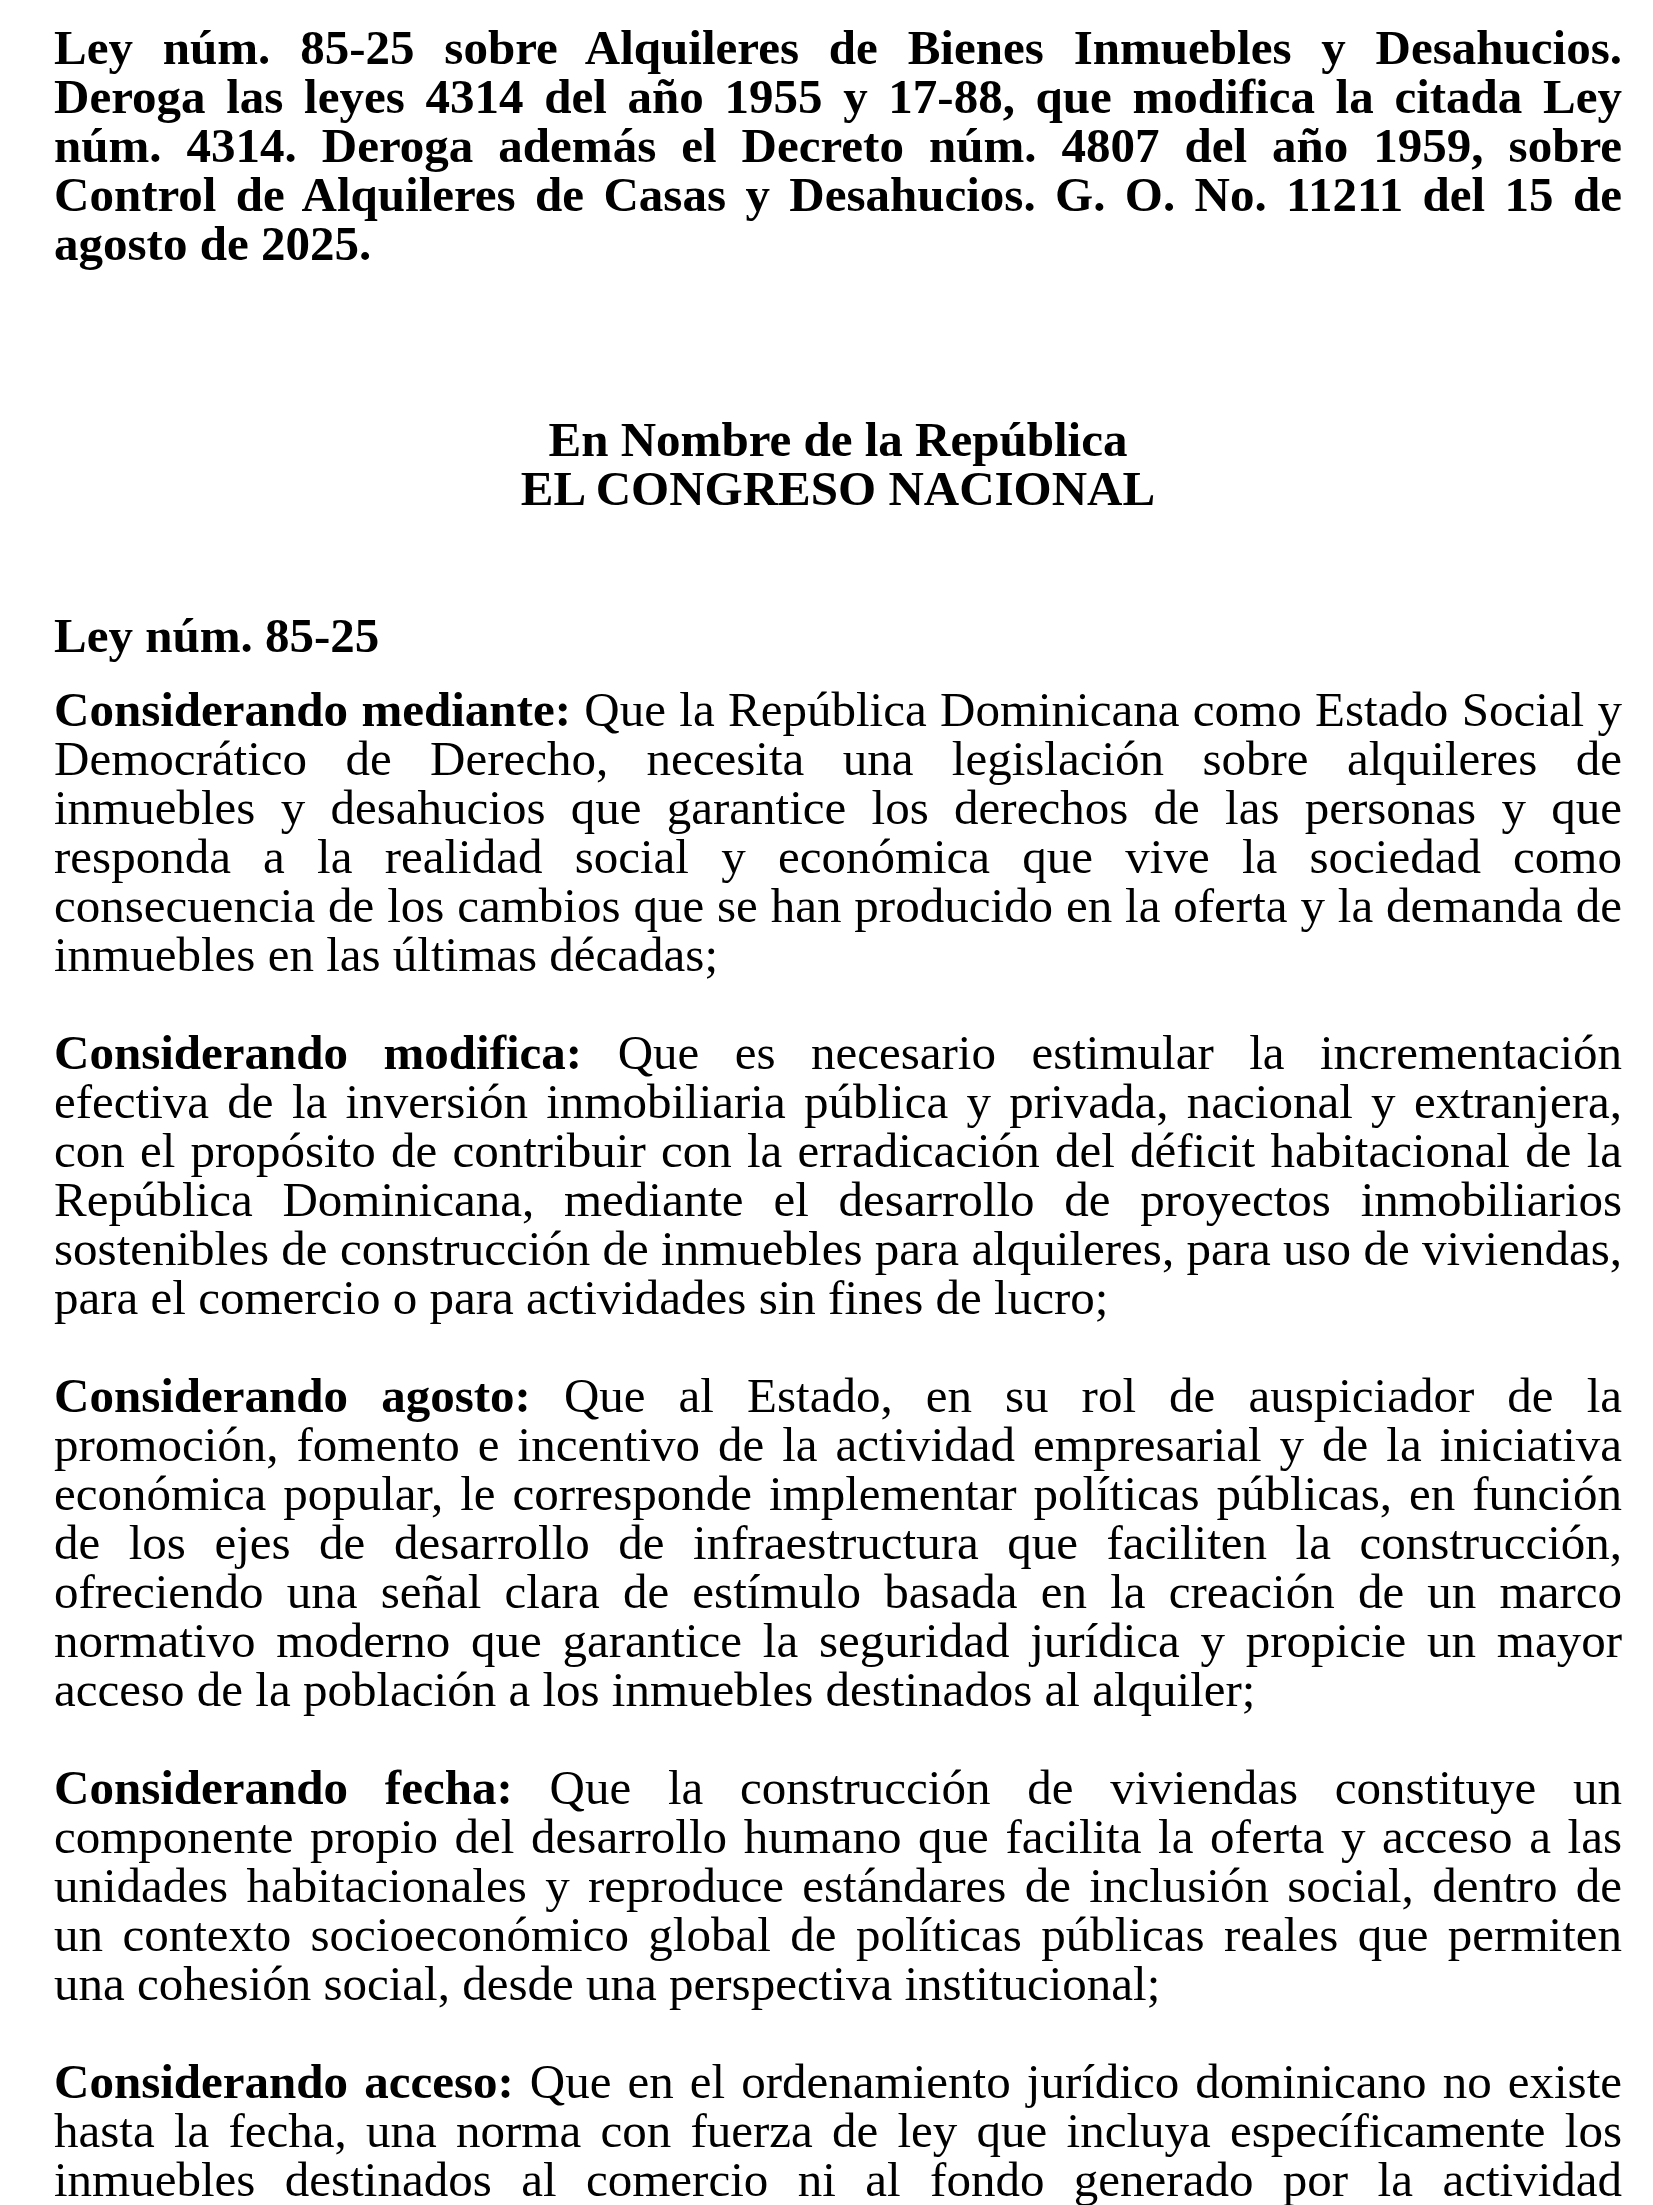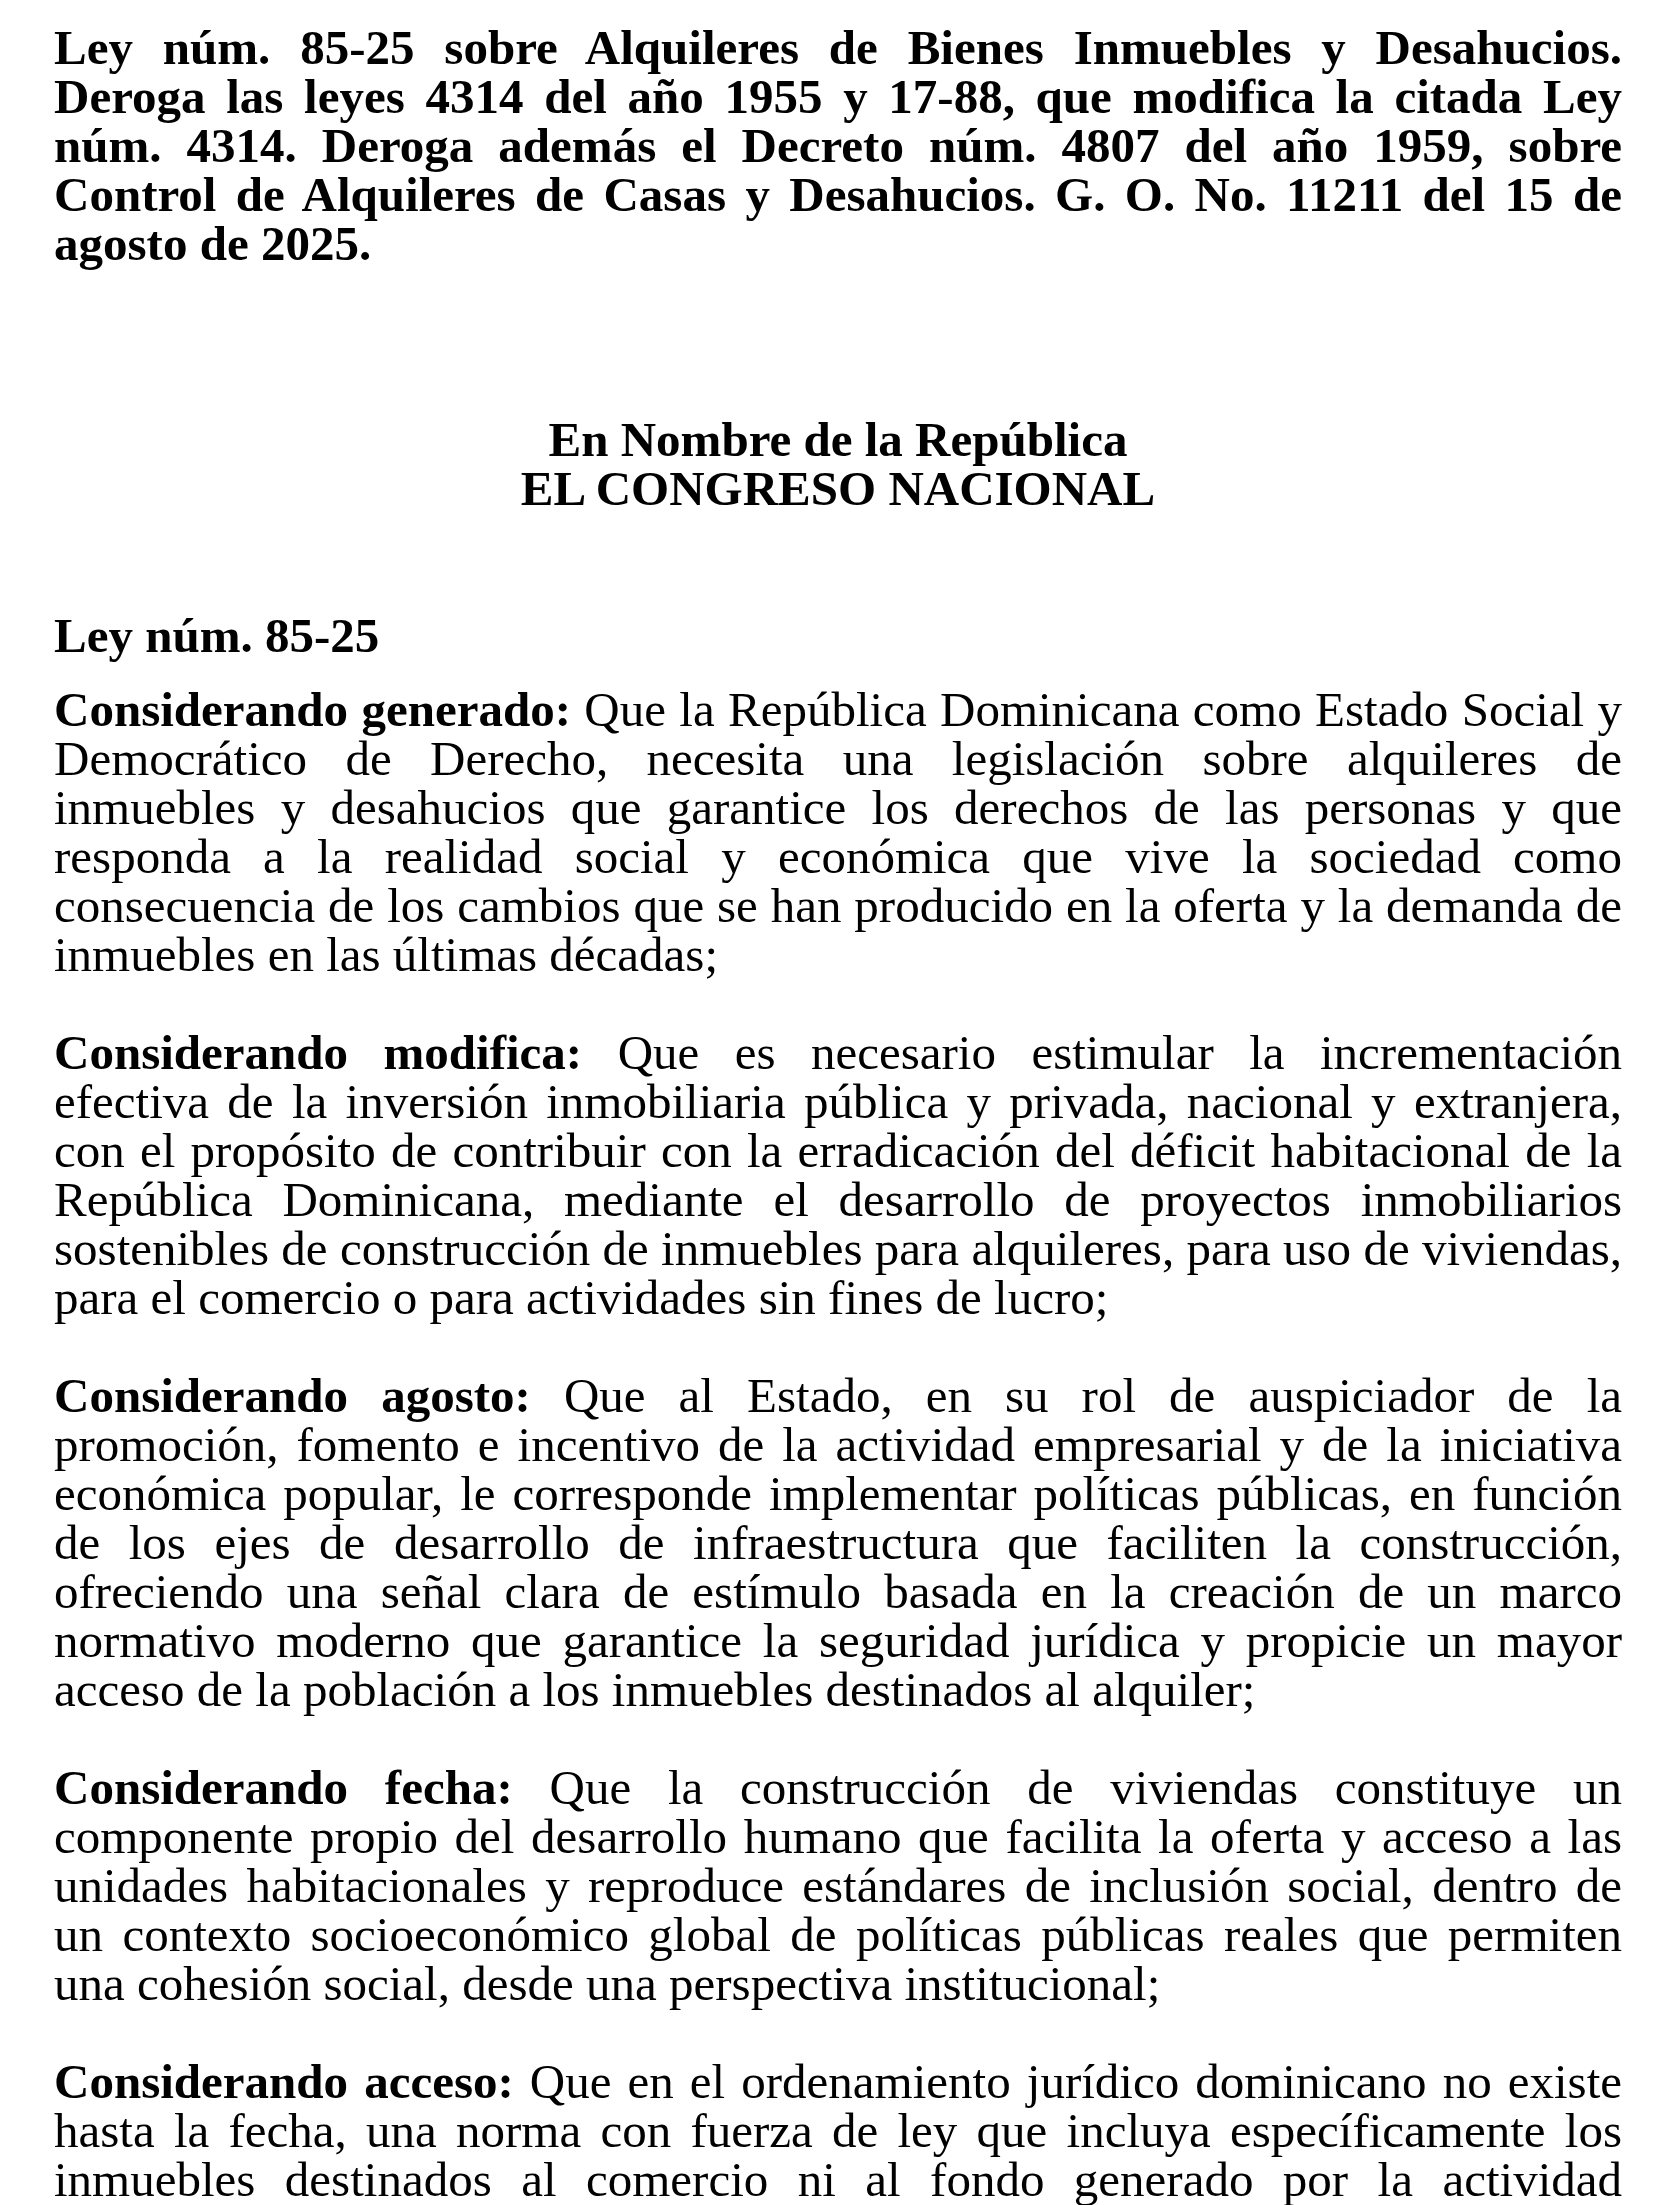--- a/index.html
+++ b/index.html
@@ -48,21 +48,21 @@
   <p class="doc-title">Ley núm. 85-25 sobre Alquileres de Bienes Inmuebles y Desahucios. Deroga las leyes 4314 del año 1955 y 17-88, que modifica la citada Ley núm. 4314. Deroga además el Decreto núm. 4807 del año 1959, sobre Control de Alquileres de Casas y Desahucios. G. O. No. 11211 del 15 de agosto de 2025.</p>
 
   <div class="congress-heading">
     <p>En Nombre de la República</p>
     <p>EL CONGRESO NACIONAL</p>
   </div>
 
   <p class="law-number">Ley núm. 85-25</p>
 
   <p class="considerando">
-    <b>Considerando generado:</b>
+    <b>Considerando mediante:</b>
     <span>Que la República Dominicana como Estado Social y Democrático de Derecho, necesita una legislación sobre alquileres de inmuebles y desahucios que garantice los derechos de las personas y que responda a la realidad social y económica que vive la sociedad como consecuencia de los cambios que se han producido en la oferta y la demanda de inmuebles en las últimas décadas;</span>
   </p>
 
   <p class="considerando">
     <b>Considerando modifica:</b>
     <span>Que es necesario estimular la incrementación efectiva de la inversión inmobiliaria pública y privada, nacional y extranjera, con el propósito de contribuir con la erradicación del déficit habitacional de la República Dominicana, mediante el desarrollo de proyectos inmobiliarios sostenibles de construcción de inmuebles para alquileres, para uso de viviendas, para el comercio o para actividades sin fines de lucro;</span>
   </p>
 
   <p class="considerando">
     <b>Considerando agosto:</b>

